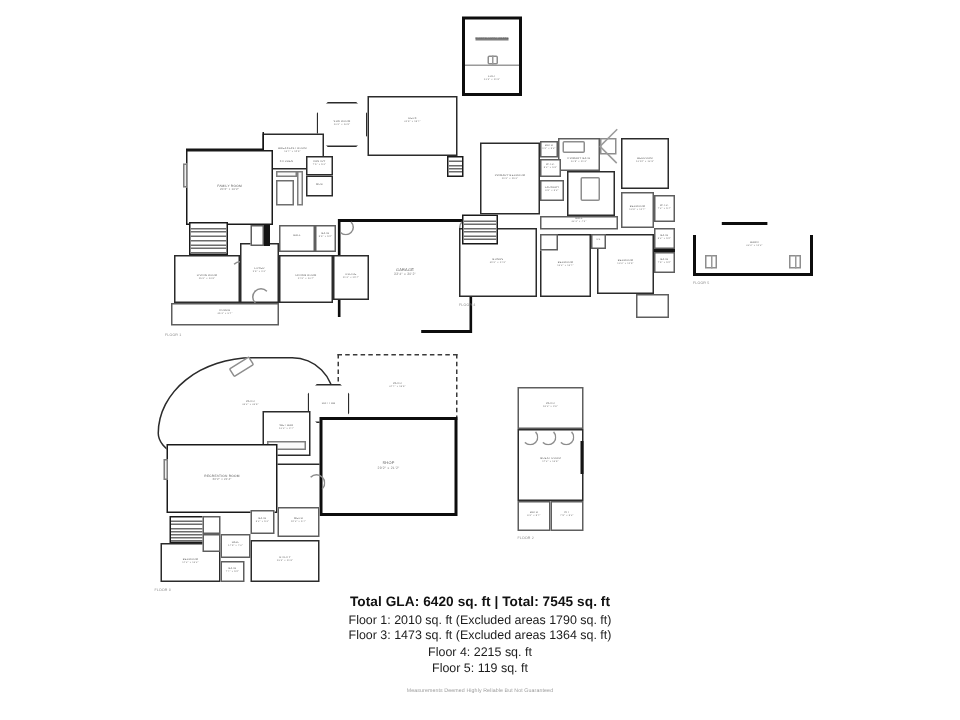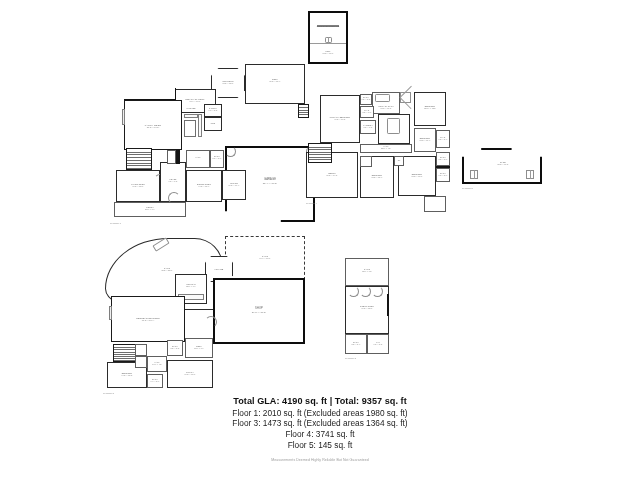--- a/index.html
+++ b/index.html
@@ -469,21 +469,21 @@
     <div class="rm hair" style="left:22px;top:76px;width:22px;height:20px;"></div>
     <div class="lbl tiny" style="left:33px;top:86px;">
       <span class="n">KIT</span>
       <span class="d">7'8" x 5'2"</span>
     </div>
 
     <div class="flabel" style="left:0;top:99px;">FLOOR 2</div>
   </div>
 
   <div class="summary" style="top:396px;">
-    <div class="sum-total">Total GLA: 4190 sq. ft  |  Total: 9357 sq. ft</div>
-    <div class="sum-line">Floor 1: 2010 sq. ft (Excluded areas 1980 sq. ft)</div>
+    <div class="sum-total">Total GLA: 6420 sq. ft  |  Total: 7545 sq. ft</div>
+    <div class="sum-line">Floor 1: 2010 sq. ft (Excluded areas 1790 sq. ft)</div>
     <div class="sum-line">Floor 3: 1473 sq. ft (Excluded areas 1364 sq. ft)</div>
-    <div class="sum-line">Floor 4: 3741 sq. ft</div>
-    <div class="sum-line">Floor 5: 145 sq. ft</div>
+    <div class="sum-line">Floor 4: 2215 sq. ft</div>
+    <div class="sum-line">Floor 5: 119 sq. ft</div>
     <div class="sum-note">Measurements Deemed Highly Reliable But Not Guaranteed</div>
   </div>
 
 </div>
 
 </body></html>

